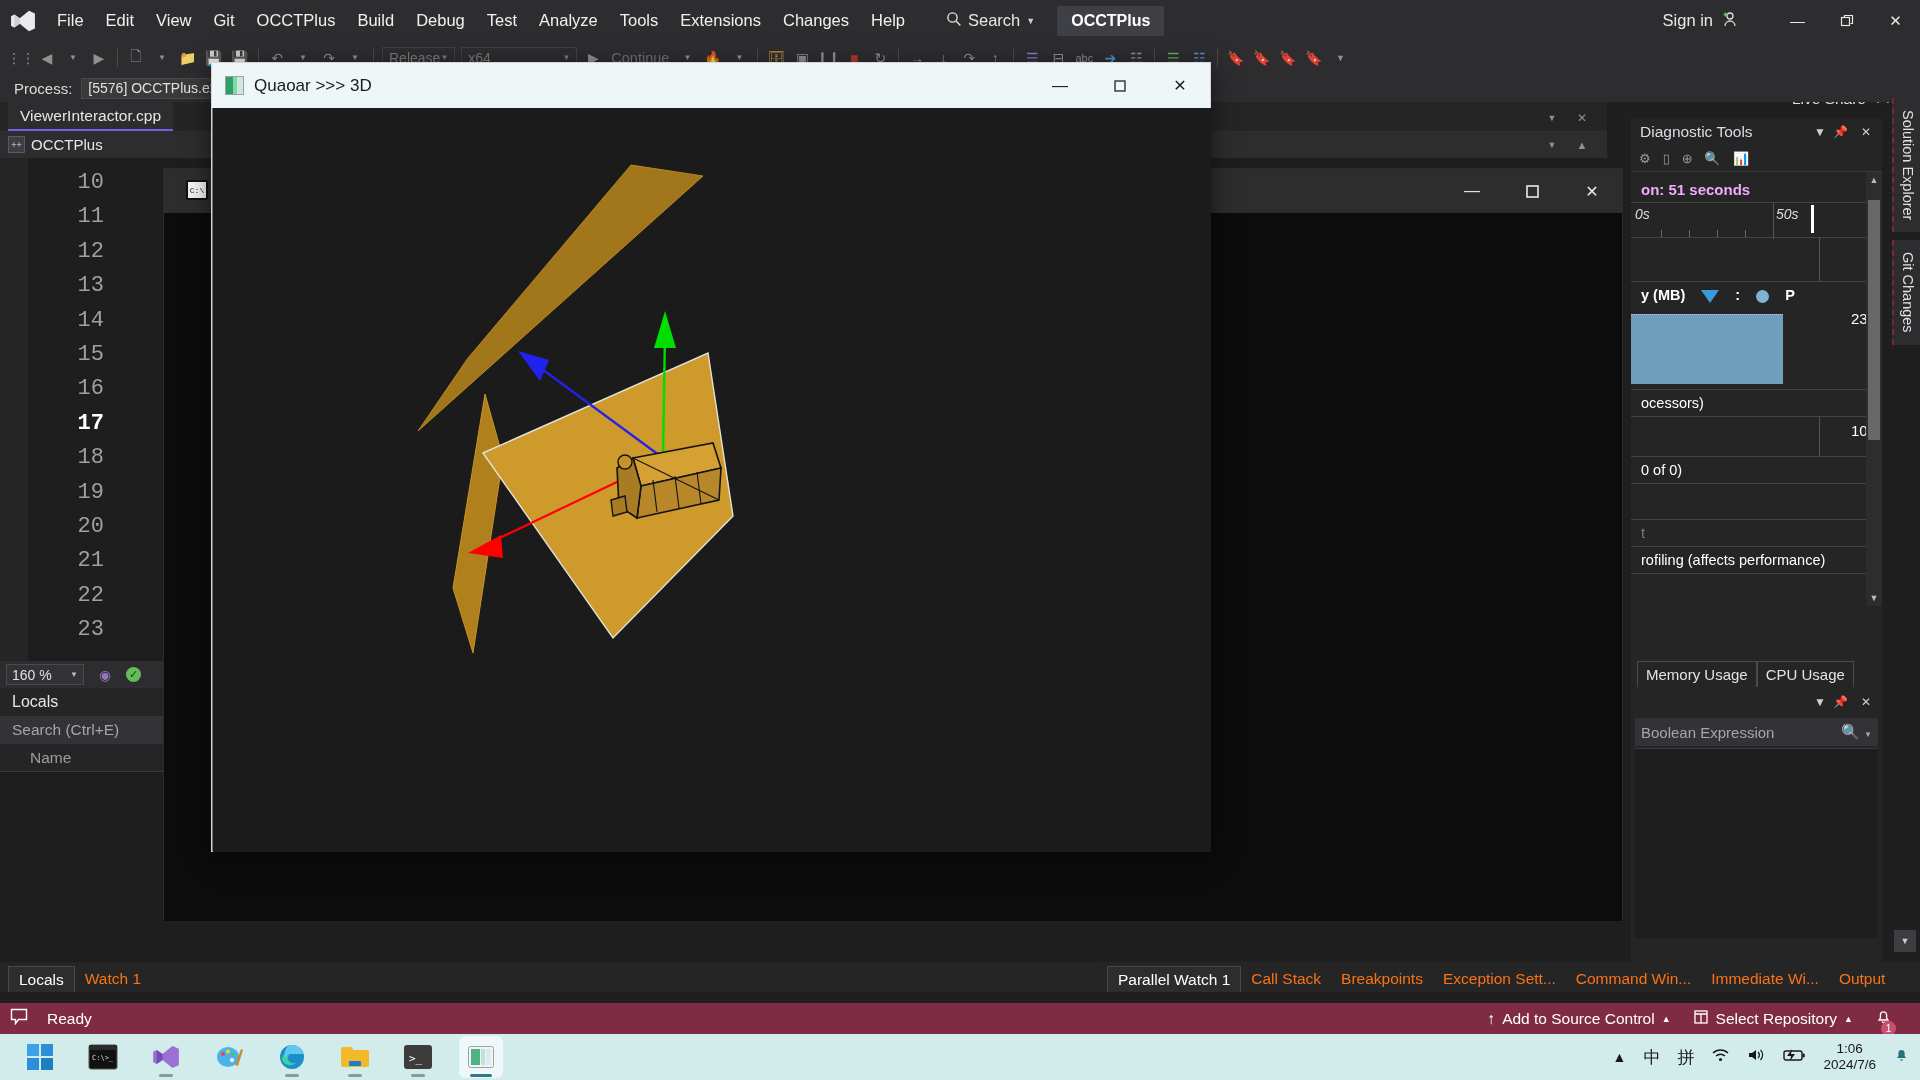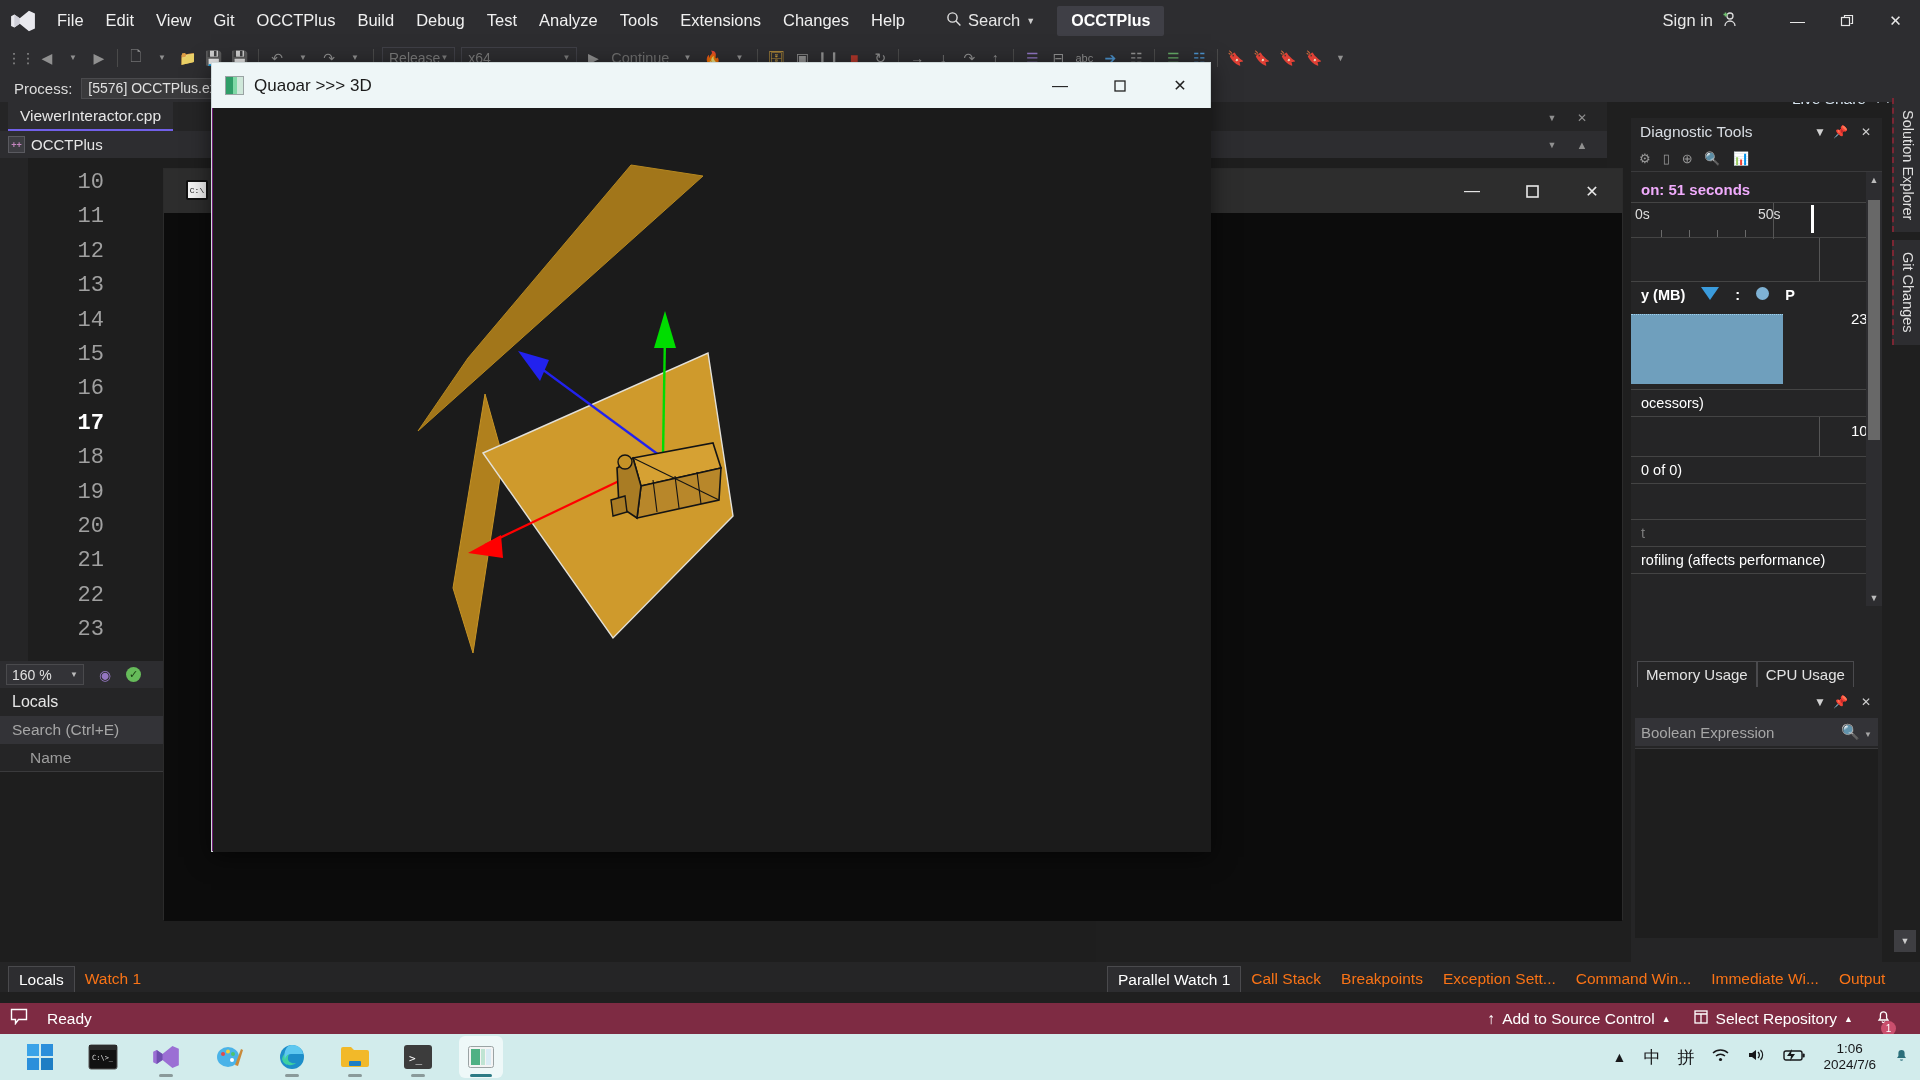--- a/index.html
+++ b/index.html
@@ -193,30 +193,30 @@
   }
   .diag-title .ctl { position: absolute; color: #d0d0d0; font-size: 12px; }
   .diag-toolbar {
     height: 26px; display: flex; align-items: center; gap: 12px; padding-left: 8px;
     color: #9a9a9a; font-size: 13px; border-bottom: 1px solid #3a3a3c;
   }
   .diag-body { padding: 5px 0 0 0; position: relative; height: 488px; overflow: hidden; }
   .diag-line { color: #f0abfc; font-size: 15px; font-weight: bold; padding: 4px 0 4px 10px; }
   .timeline {
     height: 36px; border-top: 1px solid #444; border-bottom: 1px solid #444;
-    position: relative; margin-left: 0px;
+    position: relative; margin-left: 0px; font-style: italic;
   }
   .tl-label { position: absolute; top: 3px; color: #dcdcdc; font-size: 14px; }
   .tl-tick { position: absolute; bottom: 0; width: 1px; height: 7px; background: #6a6a6a; }
   .tl-cursor { position: absolute; top: 2px; width: 3px; height: 28px; background: #ffffff; }
   .tl-vline { position: absolute; top: 0; width: 1px; height: 36px; background: #555; }
   .graph-box { height: 44px; border-bottom: 1px solid #444; position: relative; }
   .graph-box .vline { position: absolute; top: 0; right: 62px; width: 1px; height: 100%; background: #555; }
   .legend-row {
-    display: flex; align-items: flex-start; gap: 16px; padding: 5px 0 5px 10px;
+    display: flex; align-items: flex-end; gap: 16px; padding: 5px 0 5px 10px;
     color: #ffffff; font-size: 14.5px; font-weight: bold;
   }
   .tri-down { width: 0; height: 0; border-left: 9px solid transparent; border-right: 9px solid transparent; border-top: 13px solid #3a9bdc; }
   .circ { width: 13px; height: 13px; border-radius: 50%; background: #7fb2d4; }
   .mem-graph { position: relative; height: 82px; border-bottom: 1px solid #444; }
   .mem-fill { position: absolute; left: 0; top: 6px; width: 152px; height: 70px; background: #6f9fbd; border-top: 1px dotted #9fd0ea; }
   .mem-axis { position: absolute; right: 0; top: 0; width: 62px; height: 100%; }
   .axis-val { position: absolute; right: 6px; color: #ffffff; font-size: 15px; }
   .diag-row { color: #ffffff; font-size: 14.5px; padding: 5px 0 5px 10px; border-bottom: 1px solid #444; }
   .diag-row.dim { color: #7c7c7c; }
@@ -266,21 +266,21 @@
   .sb-right { margin-left: auto; display: flex; align-items: center; gap: 22px; padding-right: 14px; }
   .sb-item { display: flex; align-items: center; gap: 7px; }
   .badge-1 {
     position: absolute; right: 10px; top: 13px; width: 15px; height: 15px; border-radius: 50%;
     background: #c94f6d; color: #fff; font-size: 10px; display: flex; align-items: center; justify-content: center;
   }
 
   
   .viewer {
     position: absolute; left: 211px; top: 62px; width: 1000px; height: 790px;
-    background: #701a75; box-shadow: 0 5px 22px rgba(0,0,0,.55);
+    background: #737373; box-shadow: 0 5px 22px rgba(0,0,0,.55);
     border: 1px solid #cfd9da;
   }
   .viewer-title {
     height: 45px; display: flex; align-items: center; padding-left: 13px;
     background: #eef6f7; color: #1a1a1a; font-size: 17px; gap: 10px;
   }
   .viewer-icon {
     width: 19px; height: 19px; background: #f3f3f3; border: 1px solid #9aa3a4;
     display: flex;
   }
@@ -543,21 +543,21 @@
         <span>⚙</span>
         <span>▯</span>
         <span>⊕</span>
         <span>🔍</span>
         <span>📊</span>
       </div>
       <div class="diag-body">
         <div class="diag-line">on: 51 seconds</div>
         <div class="timeline">
           <span class="tl-label" style="left:4px">0s</span>
-          <span class="tl-label" style="left:127px">50s</span>
+          <span class="tl-label" style="left:145px">50s</span>
           <span class="tl-vline" style="left:142px"></span>
           <span class="tl-cursor" style="left:180px"></span>
           <span class="tl-tick" style="left:30px"></span>
           <span class="tl-tick" style="left:58px"></span>
           <span class="tl-tick" style="left:86px"></span>
           <span class="tl-tick" style="left:114px"></span>
         </div>
         <div class="graph-box">
           <span class="vline"></span>
         </div>

